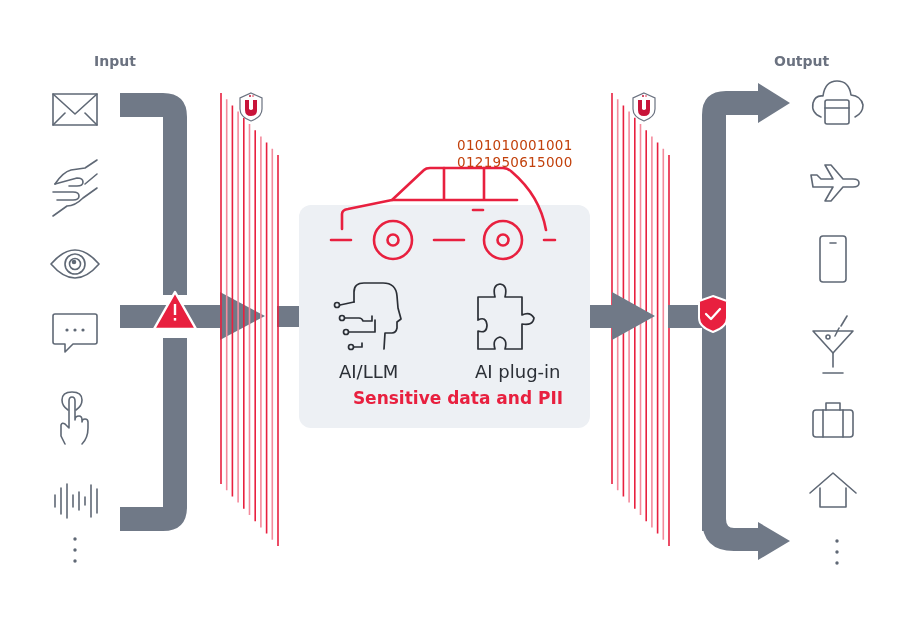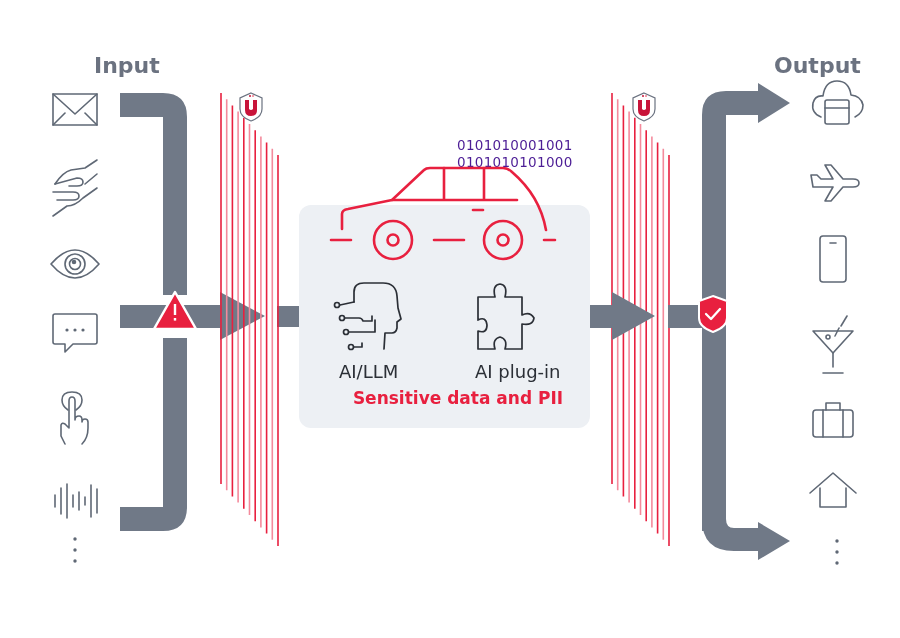--- a/index.html
+++ b/index.html
@@ -1,22 +1,22 @@
 <!DOCTYPE html>
 <html><head>
 <meta charset="utf-8">
 <style>
   html, body { margin: 0; padding: 0; background: #ffffff; }
   body { width: 900px; height: 638px; position: relative; overflow: hidden; font-family: "Liberation Sans", "DejaVu Sans", sans-serif; }
   #diagram { position: absolute; left: 0; top: 0; width: 900px; height: 638px; }
-  .heading { position: absolute; font-weight: bold; font-size: 22px; color: #6b7280; font-family: "DejaVu Sans", sans-serif; }
+  .heading { position: absolute; font-weight: bold; font-size: 14px; color: #6b7280; font-family: "DejaVu Sans", sans-serif; }
   .panel { position: absolute; left: 299px; top: 205px; width: 291px; height: 223px; background: #edf0f4; border-radius: 12px; }
   .lbl { position: absolute; font-size: 18px; color: #2b2f36; font-family: "DejaVu Sans", sans-serif; }
   .sensitive { position: absolute; left: 299px; width: 318px; top: 388px; text-align: center; font-weight: bold; font-size: 17px; color: #e8203f; font-family: "DejaVu Sans", sans-serif; }
-  .binary { position: absolute; font-size: 13.5px; color: #4c1d95; line-height: 17px; font-family: "DejaVu Sans", sans-serif; letter-spacing: 0.3px; }
+  .binary { position: absolute; font-size: 13.5px; color: #c2410c; line-height: 17px; font-family: "DejaVu Sans", sans-serif; letter-spacing: 0.3px; }
 </style>
 </head>
 <body>
 
 <svg id="diagram" viewBox="0 0 900 638" xmlns="http://www.w3.org/2000/svg">
 
   <g fill="#707987">
     <path d="M120,93 L163,93 Q187,93 187,117 L187,295 L163,295 L163,117 L120,117 Z"></path>
     <path d="M163,338 L187,338 L187,507 Q187,531 163,531 L120,531 L120,507 L163,507 Z"></path>
     <path d="M120,305 L220,305 L220,292 L265,316 L220,340 L220,328 L120,328 Z"></path>
@@ -161,21 +161,21 @@
   </g>
 </svg>
 
 <div class="heading" style="left:94px; top:53px;">Input</div>
 <div class="heading" style="left:734px; top:53px;margin-left:40px;">Output</div>
 
 <div class="panel"></div>
 
 <div class="binary" style="left:457px; top:137px;">
   <div>0101010001001</div>
-  <div>0101010101000</div>
+  <div>0121950615000</div>
 </div>
 
 <svg style="position:absolute; left:0; top:0;" width="900" height="638" viewBox="0 0 900 638">
   <g fill="none" stroke="#e8203f" stroke-width="2.6" stroke-linecap="round" stroke-linejoin="round">
     <path d="M342,229 L342,214 Q342,210 348,209 L392,200 L424,170 Q426,168 430,168 L503,168 Q508,168 512,172 Q540,196 546,230"></path>
     <path d="M392,200 L517,200"></path>
     <path d="M444,168 L444,199 M484,168 L484,199"></path>
     <path d="M473,210 L483,210"></path>
     <path d="M331,240 L351,240 M434,240 L464,240 M544,240 L555,240"></path>
     <circle cx="393" cy="240" r="19"></circle>

